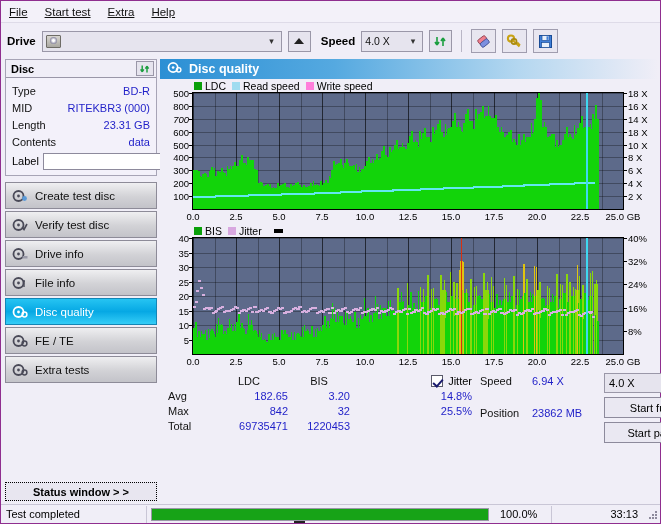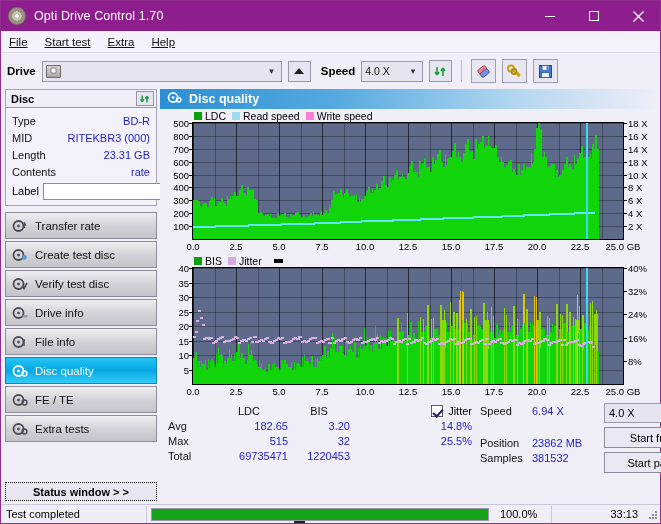--- a/index.html
+++ b/index.html
@@ -243,41 +243,20 @@
   .sb-pct { width: 58px; padding-left: 7px; }
   .sb-time { width: 96px; text-align: right; padding-right: 10px; }
   .grip { width: 12px; height: 12px; position: relative; }
   .grip i { position: absolute; width: 2px; height: 2px; background: #8d8a9c; }
 </style>
 </head>
 <body>
 
 <div class="window">
 
-  <div class="titlebar">
-    <div class="title-icon"></div>
-    <div class="title-text">Opti Drive Control 1.70</div>
-    <div class="win-btns">
-      <div class="win-btn">
-        <svg width="12" height="12" viewBox="0 0 12 12">
-            <rect x="1" y="6" width="10" height="1" fill="#fff"></rect>
-          </svg>
-      </div>
-      <div class="win-btn">
-        <svg width="12" height="12" viewBox="0 0 12 12">
-            <rect x="1.5" y="1.5" width="9" height="9" fill="none" stroke="#fff" stroke-width="1"></rect>
-          </svg>
-      </div>
-      <div class="win-btn">
-        <svg width="13" height="13" viewBox="0 0 13 13">
-            <path d="M1.5 1.5 L11.5 11.5 M11.5 1.5 L1.5 11.5" stroke="#fff" stroke-width="1.3"></path>
-          </svg>
-      </div>
-    </div>
-  </div>
 
   <div class="menubar">
     <div class="menu-item"><u>File</u></div>
     <div class="menu-item"><u>Start test</u></div>
     <div class="menu-item"><u>Extra</u></div>
     <div class="menu-item"><u>Help</u></div>
   </div>
 
   <div class="drivebar">
     <div class="lbl">Drive</div>
@@ -349,46 +328,36 @@
           <div class="disc-row">
             <span class="k">MID</span>
             <span class="v">RITEKBR3 (000)</span>
           </div>
           <div class="disc-row">
             <span class="k">Length</span>
             <span class="v">23.31 GB</span>
           </div>
           <div class="disc-row">
             <span class="k">Contents</span>
-            <span class="v">rate</span>
+            <span class="v">data</span>
           </div>
           <div class="label-row">
             <span class="k">Label</span>
             <input class="label-input" type="text" value="" style="">
             <div class="disc-btn">
               <svg width="14" height="14" viewBox="0 0 14 14">
                 <circle cx="7" cy="7" r="6" fill="#e8e06a" stroke="#8a8420" stroke-width="1"></circle>
                 <circle cx="7" cy="7" r="2" fill="#f6f4e0" stroke="#8a8420" stroke-width=".7"></circle>
               </svg>
             </div>
           </div>
         </div>
       </div>
 
       <div class="nav">
-        <div class="nav-item">
-          <span class="nav-ico">
-            <svg width="16" height="14" viewBox="0 0 16 14">
-                <circle cx="6.5" cy="7" r="5" fill="none" stroke="#4a4a58" stroke-width="1.8"></circle>
-                <circle cx="6.5" cy="7" r="1.4" fill="#4a4a58"></circle>
-                <path d="M12 3 L13.5 6 L11.5 6 L13 9" stroke="#4a4a58" stroke-width="1.3" fill="none"></path>
-              </svg>
-          </span>
-          <span>Transfer rate</span>
-        </div>
         <div class="nav-item">
           <span class="nav-ico">
             <svg width="16" height="14" viewBox="0 0 16 14">
                 <circle cx="6.5" cy="7" r="5" fill="none" stroke="#4a4a58" stroke-width="1.8"></circle>
                 <circle cx="6.5" cy="7" r="1.4" fill="#4a4a58"></circle>
                 <circle cx="12.5" cy="9.5" r="2.4" fill="#5a9ad8"></circle>
               </svg>
           </span>
           <span>Create test disc</span>
         </div>
@@ -494,21 +463,21 @@
                 <div class="tk" style="top: 91.2222px;">200</div>
                 <div class="tkline" style="top: 91.2222px;"></div>
                 <div class="tk" style="top: 78.3333px;">300</div>
                 <div class="tkline" style="top: 78.3333px;"></div>
                 <div class="tk" style="top: 65.4444px;">400</div>
                 <div class="tkline" style="top: 65.4444px;"></div>
                 <div class="tk" style="top: 52.5556px;">500</div>
                 <div class="tkline" style="top: 52.5556px;"></div>
                 <div class="tk" style="top: 39.6667px;">600</div>
                 <div class="tkline" style="top: 39.6667px;"></div>
-                <div class="tk" style="top: 26.7778px;">700</div>
+                <div class="tk" style="top: 26.7778px; font-style: italic;">700</div>
                 <div class="tkline" style="top: 26.7778px;"></div>
                 <div class="tk" style="top: 13.8889px;">800</div>
                 <div class="tkline" style="top: 13.8889px;"></div>
                 <div class="tk" style="top: 1px;">500</div>
                 <div class="tkline" style="top: 1px;"></div>
               </div>
             <div class="plot" id="plot1" style="height:118px">
                 <div class="grid-v major" style="left: 0px;"></div>
                 <div class="grid-v" style="left: 21.5px;"></div>
                 <div class="grid-v major" style="left: 43px;"></div>
@@ -1826,21 +1795,21 @@
               <span class="st-c1">LDC</span>
               <span class="st-c2">BIS</span>
             </div>
             <div class="st-row">
               <span class="st-lab">Avg</span>
               <span class="st-c1">182.65</span>
               <span class="st-c2">3.20</span>
             </div>
             <div class="st-row">
               <span class="st-lab">Max</span>
-              <span class="st-c1">515</span>
+              <span class="st-c1">842</span>
               <span class="st-c2">32</span>
             </div>
             <div class="st-row">
               <span class="st-lab">Total</span>
               <span class="st-c1">69735471</span>
               <span class="st-c2">1220453</span>
             </div>
           </div>
 
           <div class="jit-col">
@@ -1854,24 +1823,20 @@
 
           <div class="spd-col">
             <div class="spd-row">
               <span class="spd-lab">Speed</span>
               <span class="spd-val">6.94 X</span>
             </div>
             <div class="spd-row" style="height:17px"></div>
             <div class="spd-row">
               <span class="spd-lab">Position</span>
               <span class="spd-val">23862 MB</span>
-            </div>
-            <div class="spd-row">
-              <span class="spd-lab">Samples</span>
-              <span class="spd-val">381532</span>
             </div>
           </div>
 
           <div class="btn-col">
             <div class="sel-combo">
               <span>4.0 X</span>
 
             </div>
             <div class="btn">Start full</div>
             <div class="btn">Start part</div>

